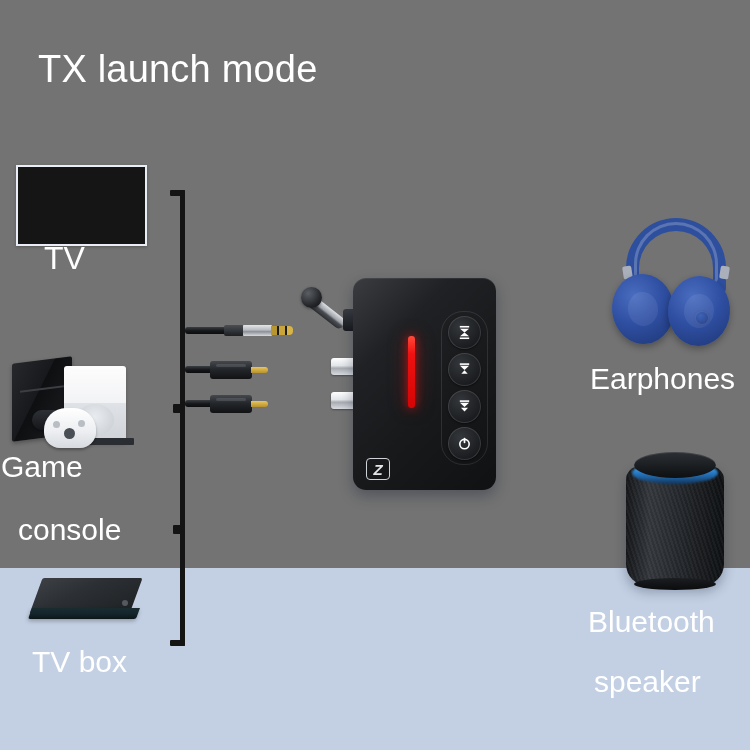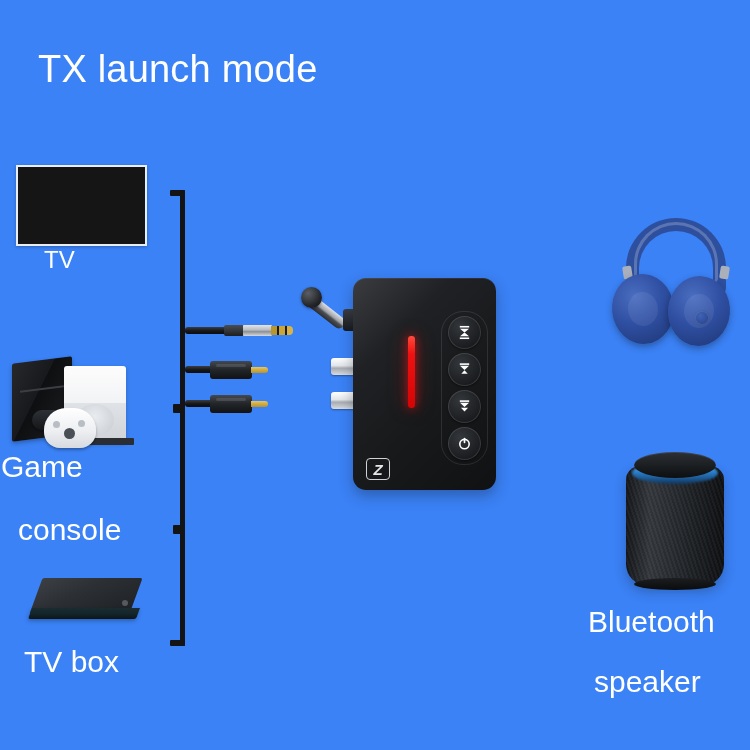--- a/index.html
+++ b/index.html
@@ -3,35 +3,35 @@
 <meta charset="utf-8">
 <title>TX launch mode</title>
 <style>
   html,body{margin:0;padding:0;}
   body{
     width:750px;height:750px;
     background:#c3d0e4;
     font-family:"Liberation Sans", sans-serif;
     overflow:hidden;
   }
-  #stage{position:relative;width:750px;height:750px;background:#3b82f6;}
+  #stage{position:relative;width:750px;height:568px;background:#737373;}
 
   
   .title{
     position:absolute;left:38px;top:48px;
     font-size:38px;color:#ffffff;font-weight:300;letter-spacing:.2px;
     white-space:nowrap;
   }
 
   
   .lbl{position:absolute;color:#ffffff;font-weight:300;white-space:nowrap;}
-  .lbl-tv{left:44px;top:246px;font-size:24px;}
+  .lbl-tv{left:44px;top:240px;font-size:32px;}
   .lbl-game1{left:1px;top:450px;font-size:30px;}
   .lbl-game2{left:18px;top:513px;font-size:30px;text-align:center;}
-  .lbl-tvbox{left:24px;top:645px;font-size:30px;}
+  .lbl-tvbox{left:32px;top:645px;font-size:30px;}
   .lbl-ear{left:590px;top:362px;font-size:30px;}
   .lbl-bt1{left:588px;top:605px;font-size:30px;}
   .lbl-bt2{left:594px;top:665px;font-size:30px;}
 
   
   .tv{
     position:absolute;left:16px;top:165px;width:131px;height:81px;
     background:#151515;border:2px solid #e9eef6;box-sizing:border-box;
     box-shadow:0 1px 3px rgba(0,0,0,.25);
   }
@@ -389,20 +389,21 @@
 
   <div class="hp">
     <div class="hp-band"></div>
     <div class="hp-band-hl"></div>
     <div class="hp-slider s-l"></div>
     <div class="hp-slider s-r"></div>
     <div class="hp-cup c-l"></div>
     <div class="hp-cup c-r"></div>
     <div class="hp-logo"></div>
   </div>
+  <div class="lbl lbl-ear">Earphones</div>
 
   <div class="spk">
     <div class="spk-body"></div>
     <div class="spk-glow"></div>
     <div class="spk-top"></div>
     <div class="spk-base"></div>
   </div>
   <div class="lbl lbl-bt2">speaker</div>
   <div class="lbl lbl-bt1">Bluetooth</div>
 

